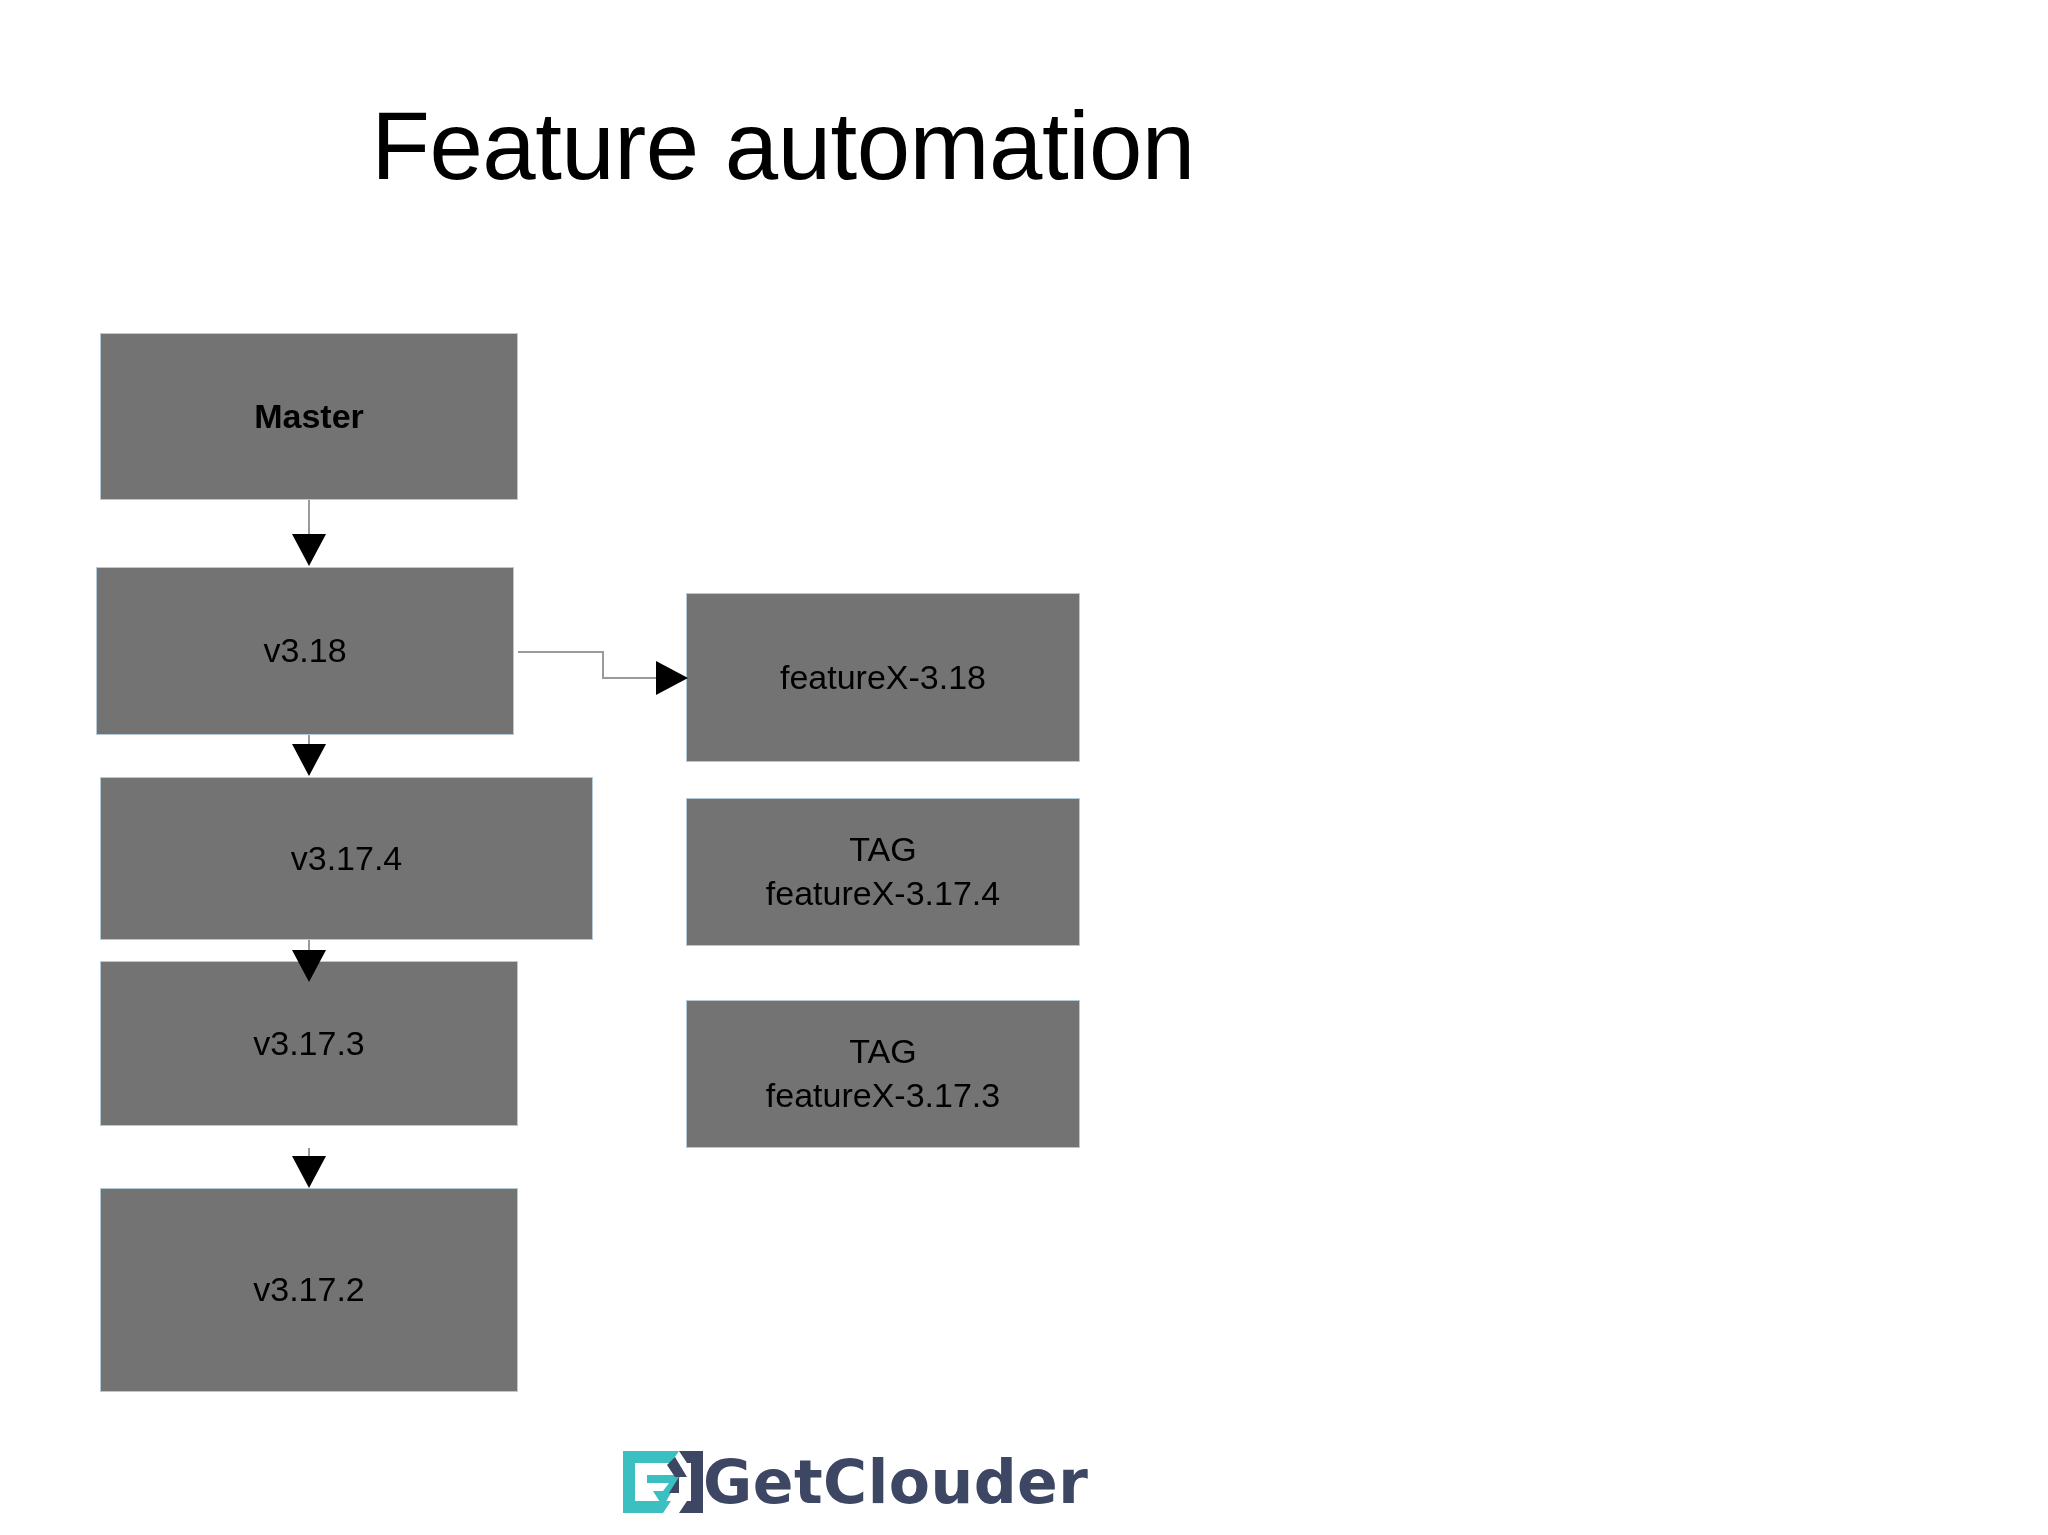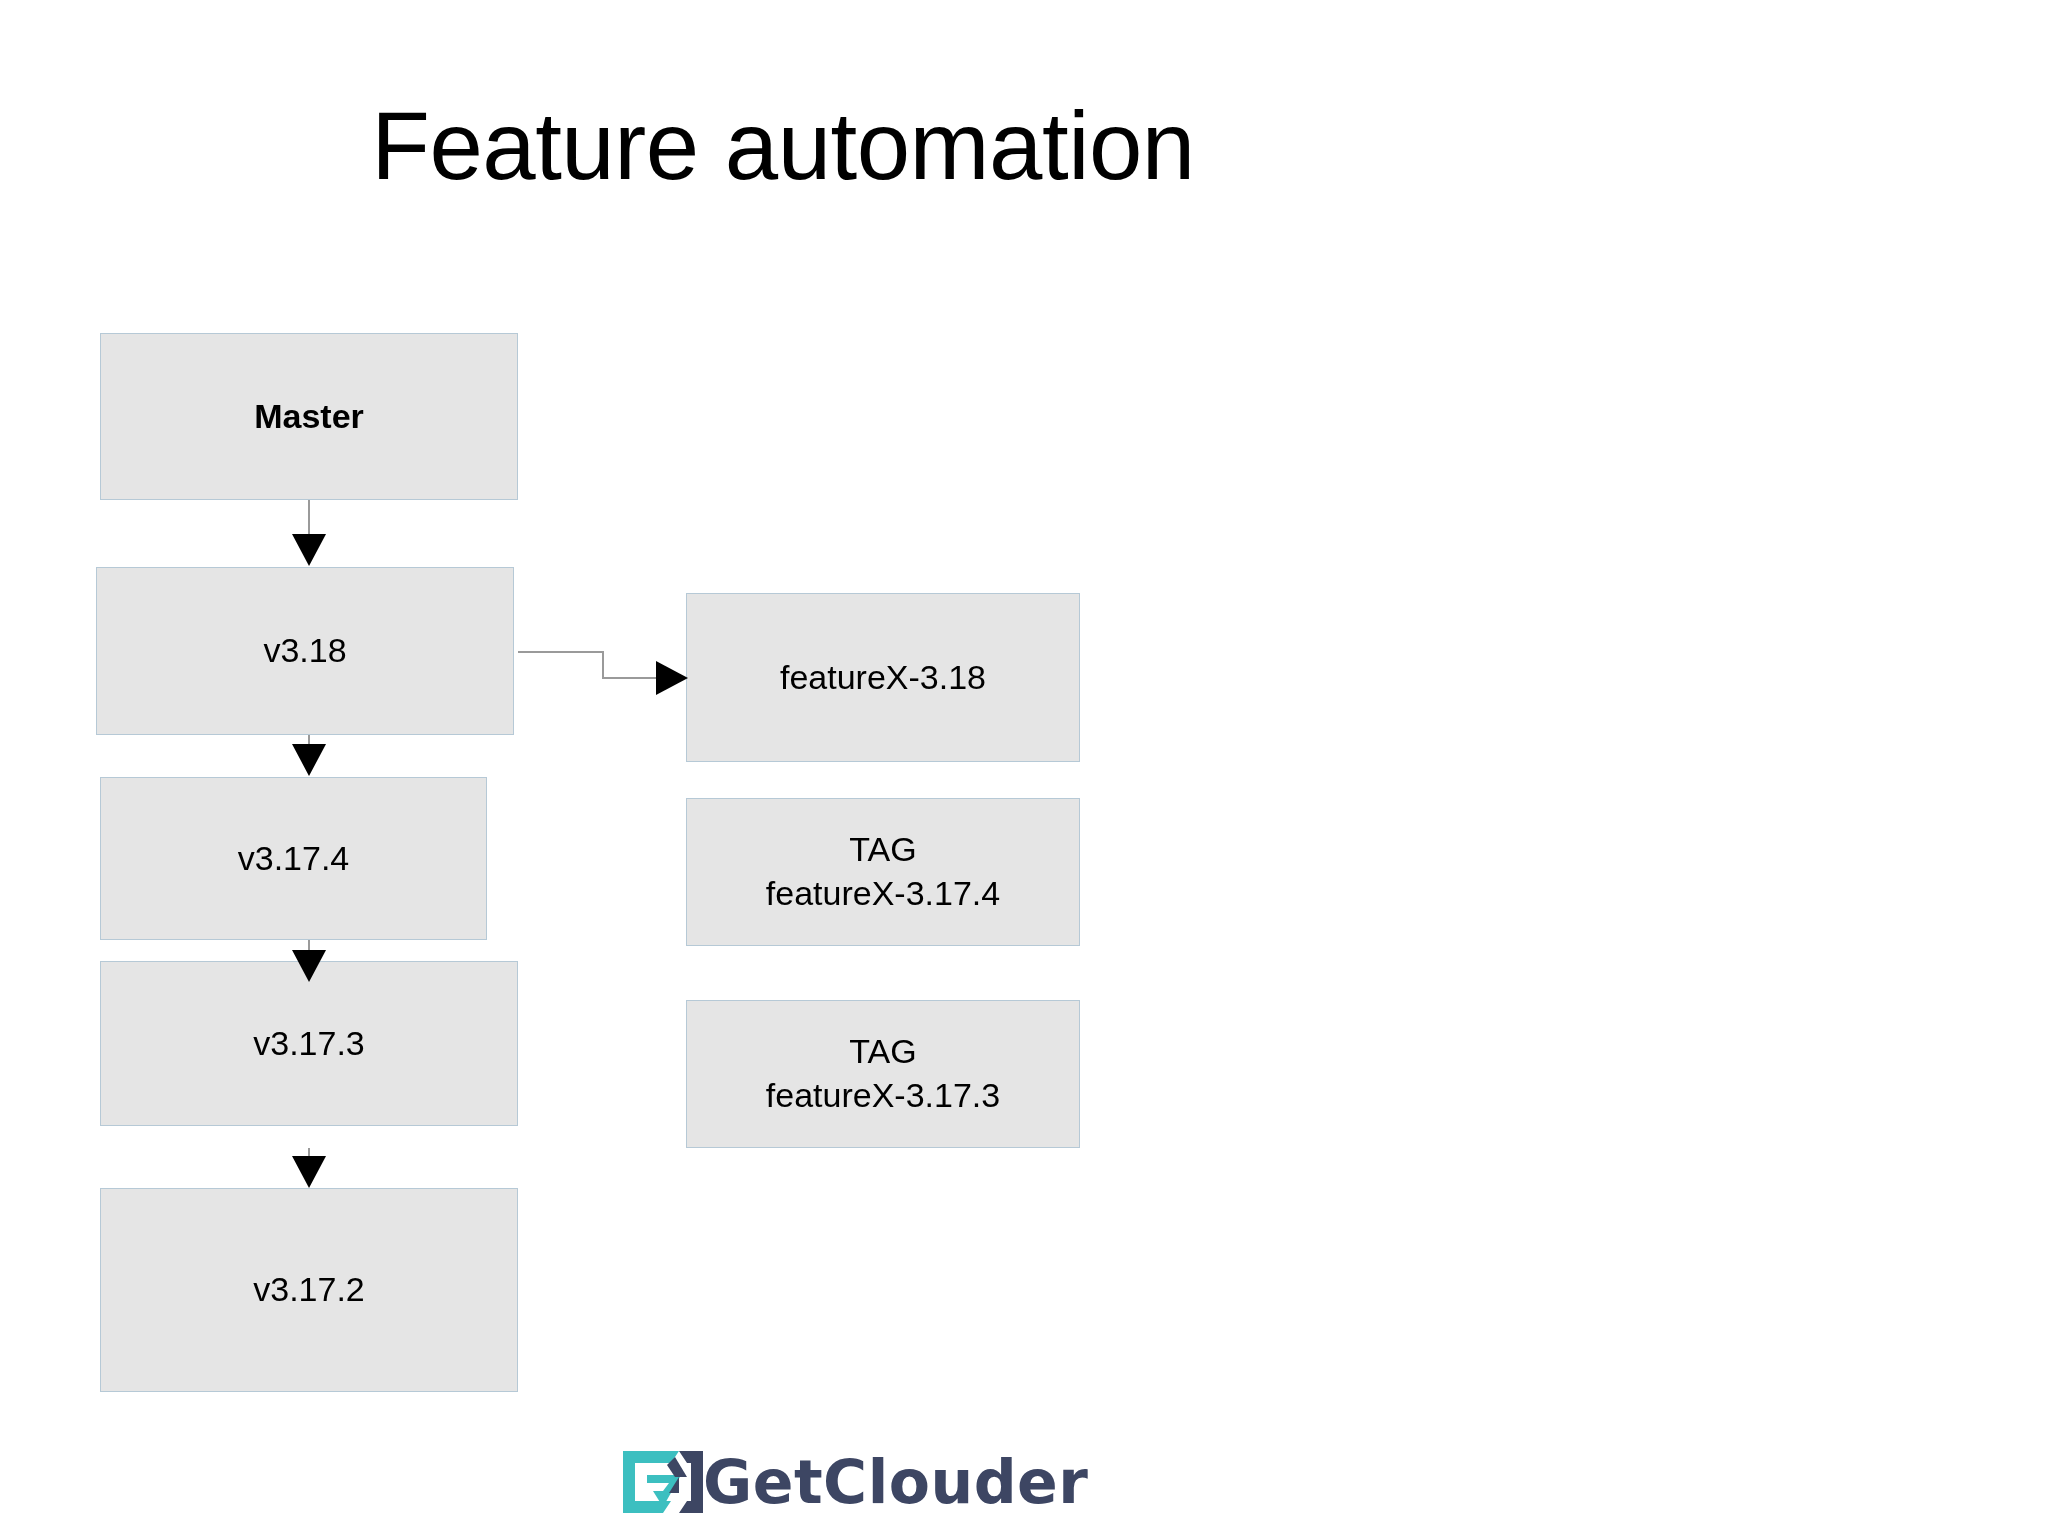--- a/index.html
+++ b/index.html
@@ -34,38 +34,38 @@
     font-weight: 400;
     color: #000000;
     letter-spacing: -0.5px;
     white-space: nowrap;
   }
 
   
   .node {
     position: absolute;
     box-sizing: border-box;
-    background: #e5e5e5;
+    background: #737373;
     border: 1px solid #b6c9d6;
     display: flex;
     align-items: center;
     justify-content: center;
     text-align: center;
     color: #000000;
     font-size: 34px;
     line-height: 1.28;
     font-weight: 400;
   }
   .node.bold { font-weight: 700; }
   .node .node-text { display: block; white-space: pre-line; }
 
   
   #node-master    { left: 100px; top: 333px;  width: 418px; height: 167px; }
   #node-v318      { left: 96px; top: 567px;  width: 418px; height: 168px; }
-  #node-v3174     { left: 100px; top: 777px;  width: 387px; height: 163px; }
+  #node-v3174     { left: 100px; top: 777px;  width: 493px; height: 163px; }
   #node-v3173     { left: 100px; top: 961px;  width: 418px; height: 165px; }
   #node-v3172     { left: 100px; top: 1188px; width: 418px; height: 204px; }
 
   
   #node-featurex  { left: 686px; top: 593px;  width: 394px; height: 169px; }
   #node-tag3174   { left: 686px; top: 798px;  width: 394px; height: 148px; }
   #node-tag3173   { left: 686px; top: 1000px; width: 394px; height: 148px; }
 
   
   .conn-line {

